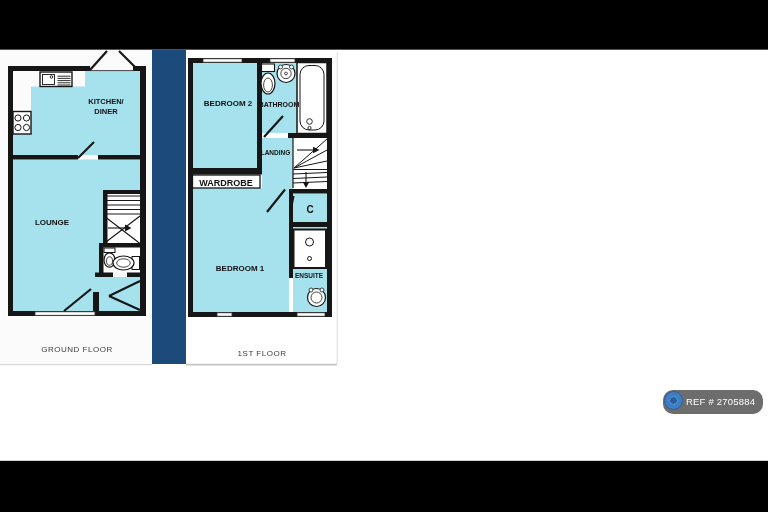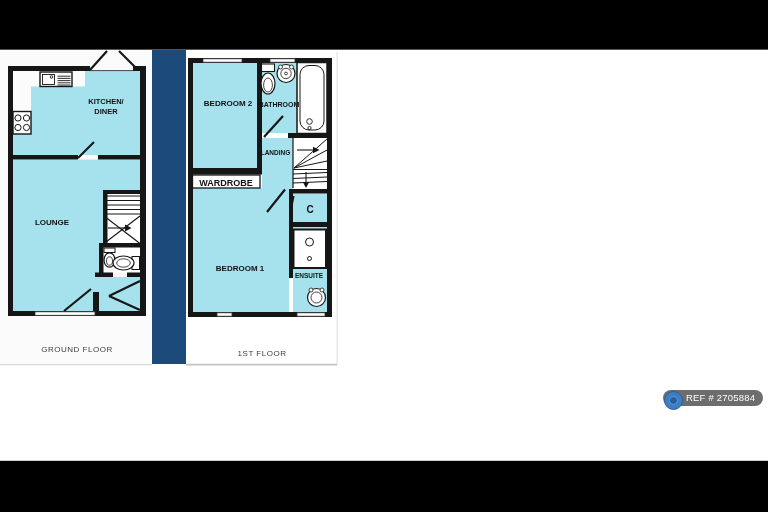--- a/index.html
+++ b/index.html
@@ -9,21 +9,21 @@
   .letterbox.top{top:0;height:49px;border-bottom:1px solid #555;}
   .letterbox.bottom{bottom:0;height:51px;border-top:1px solid #d0d0d0;}
   svg.plan{position:absolute;left:0;top:0;}
   svg text{font-family:"Liberation Sans",sans-serif;fill:#111;}
   .lbl{font-weight:bold;}
   .floor-lbl{font-weight:normal;fill:#3c3c3c;letter-spacing:0.5px;}
   .wall{fill:#161616;}
   .fx{fill:#ffffff;stroke:#161616;}
   .ln{stroke:#161616;fill:none;}
   .win{fill:#ffffff;stroke:#333;stroke-width:0.8;}
-  .ref-badge{position:absolute;left:663px;top:390px;height:16px;background:#6d6d6d;
+  .ref-badge{position:absolute;left:663px;top:390px;height:24px;background:#6d6d6d;
              border-radius:10px;display:flex;align-items:center;
              padding:0 8px 0 23px;white-space:nowrap;}
   .ref-text{color:#fff;font-size:9.5px;letter-spacing:0.2px;line-height:20px;}
   .ref-icon{position:absolute;left:1px;top:0.5px;width:19px;height:19px;border-radius:50%;
             background:#3c7fc4;border:1.5px solid #2a5f9c;box-sizing:border-box;
             display:flex;align-items:center;justify-content:center;}
   .ref-icon-inner{width:9px;height:9px;border-radius:50%;background:#275f9e;
                   border:1px solid #5e9bd4;box-sizing:border-box;}
 </style>
 </head>

